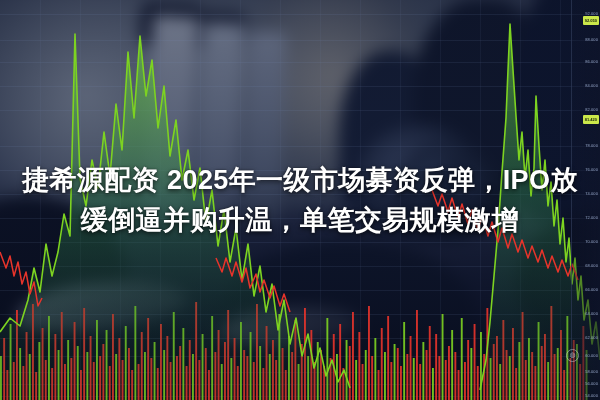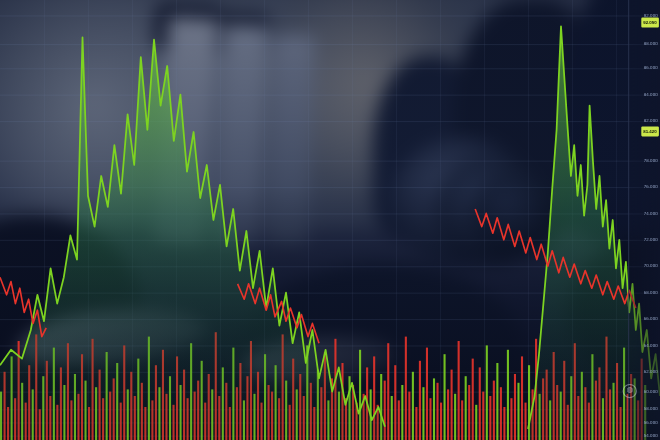--- a/index.html
+++ b/index.html
@@ -370,15 +370,19 @@
       <div class="tick" style="top: 311px;">64.000</div>
       <div class="tick" style="top: 335px;">62.000</div>
       <div class="tick" style="top: 353px;">60.000</div>
       <div class="tick" style="top: 369px;">58.000</div>
       <div class="tick" style="top: 381px;">56.000</div>
       <div class="tick" style="top: 393px;">54.000</div>
       <div class="tagbox" style="top: 16px; background: rgb(203, 232, 74);">92.050</div>
       <div class="tagbox" style="top: 115px; background: rgb(203, 232, 74);">81.420</div>
     </div>
 
+  <div class="headline">
+    <div>捷希源配资 2025年一级市场募资反弹，IPO放</div>
+    <div>缓倒逼并购升温，单笔交易规模激增</div>
+  </div>
 
   <div class="wm">◍</div>
 </div>
 
 </body></html>

